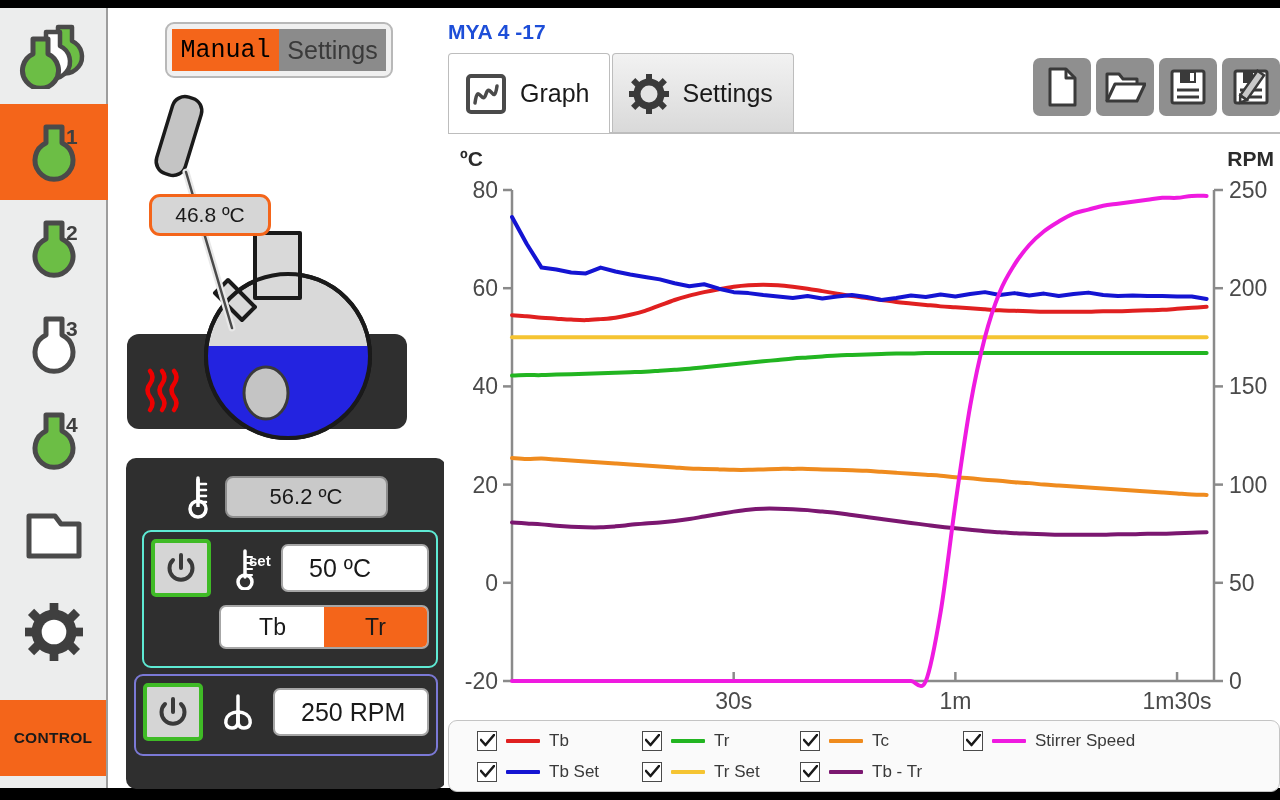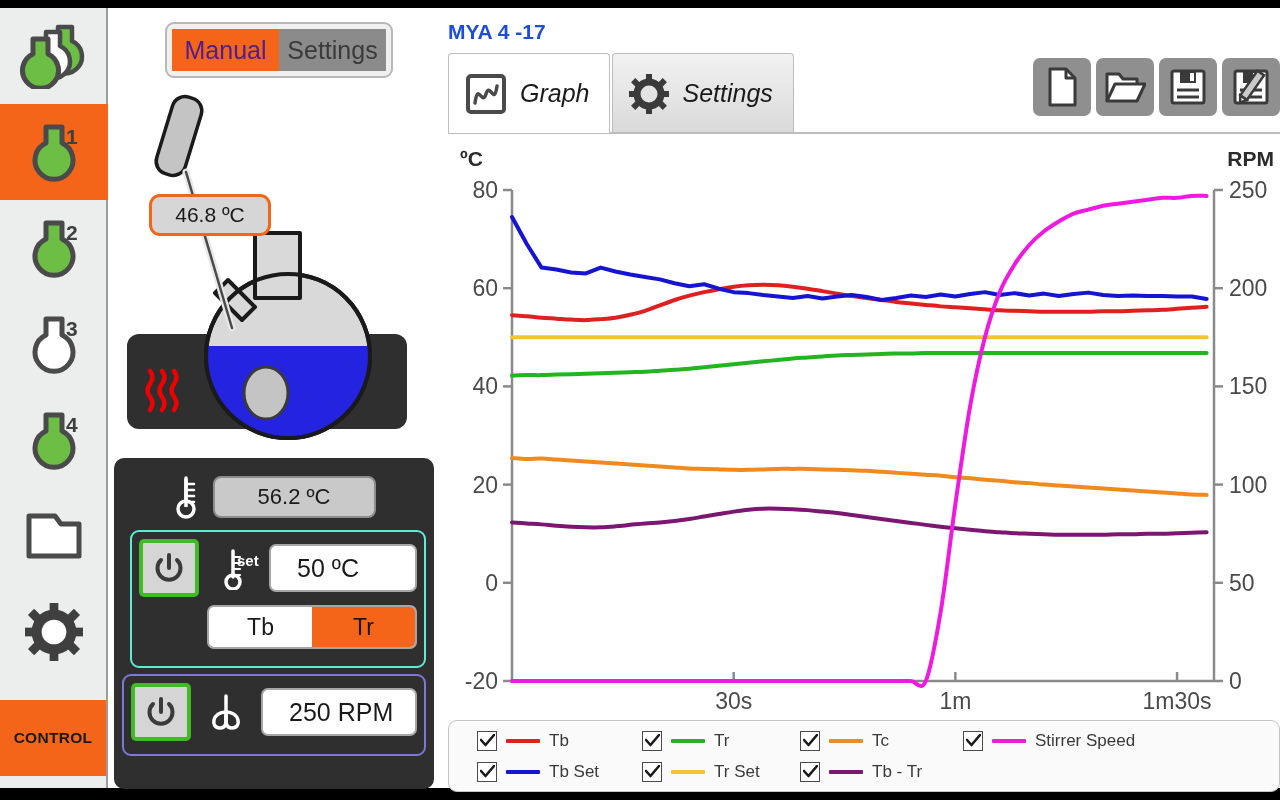--- a/index.html
+++ b/index.html
@@ -39,35 +39,35 @@
 
   .mode-toggle {
     position: absolute; left: 55px; top: 14px; width: 228px; height: 56px;
     background: #f0f0f0; border: 2px solid #b8b8b8; border-radius: 9px;
     display: flex; padding: 5px; gap: 0;
   }
   .mode-opt {
     flex: 1; display: flex; align-items: center; justify-content: center;
     font-size: 25px; color: #3a3a3a;
   }
-  .mode-opt.sel { background: #f4651a; color: #4c1d95; }
+  .mode-opt.sel { background: #f4651a; color: #000000; font-family: Liberation Mono, monospace; }
   .mode-opt.unsel { background: #8b8b8b; color: #3a3a3a; }
 
   
   .reactor { position: absolute; left: 0; top: 80px; width: 332px; height: 370px; }
   .temp-badge {
     position: absolute; left: 39px; top: 106px; width: 122px; height: 42px;
     background: #d6d6d6; border: 3px solid #f4651a; border-radius: 11px;
     display: flex; align-items: center; justify-content: center;
     font-size: 21px; color: #1a1a1a; z-index: 6;
   }
 
   
   .panel {
-    position: absolute; left: 4px; top: 450px; width: 320px; height: 331px;
+    position: absolute; left: 16px; top: 450px; width: 320px; height: 331px;
     background: #2f2f2f; border-radius: 10px; padding: 8px;
   }
   .row-temp {
     height: 62px; display: flex; align-items: center; justify-content: center; gap: 14px;
   }
   .readout {
     width: 163px; height: 42px; background: #c9c9c9; border: 2px solid #8d8d8d;
     border-radius: 8px; display: flex; align-items: center; justify-content: center;
     font-size: 22px; color: #1a1a1a;
   }
@@ -93,21 +93,21 @@
     margin-top: 8px; margin-left: 68px; height: 44px; background: #fff;
     border: 2px solid #a6a6a6; border-radius: 7px; display: flex; overflow: hidden;
   }
   .tbtr div { flex: 1; display: flex; align-items: center; justify-content: center; font-size: 23px; color: #1a1a1a; }
   .tbtr div.sel { background: #f4651a; }
   .stir-row { display: flex; align-items: center; gap: 8px; }
 
   
   .right { position: absolute; left: 444px; top: 8px; width: 836px; height: 780px; background: #fff; }
   .title { position: absolute; left: 4px; top: 12px; font-size: 21px; font-weight: bold; color: #1d4ed8; }
-  .tabs { position: absolute; left: 4px; top: 45px; display: flex; align-items: flex-end; font-style: italic; }
+  .tabs { position: absolute; left: 4px; top: 45px; display: flex; align-items: flex-end; }
   .tab {
     height: 80px; display: flex; align-items: center; gap: 13px; padding: 0 20px 0 16px;
     border: 1px solid #bdbdbd; border-bottom: none; border-radius: 4px 4px 0 0;
     font-size: 25px; color: #1a1a1a;
   }
   .tab.active { background: #fff; position: relative; z-index: 3; }
   .tab.inactive { background: linear-gradient(#f2f2f2,#d9d9d9); margin-left: 2px; }
   .tab-underline {
     position: absolute; left: 4px; top: 124px; width: 832px; height: 2px; background: #bdbdbd;
   }

